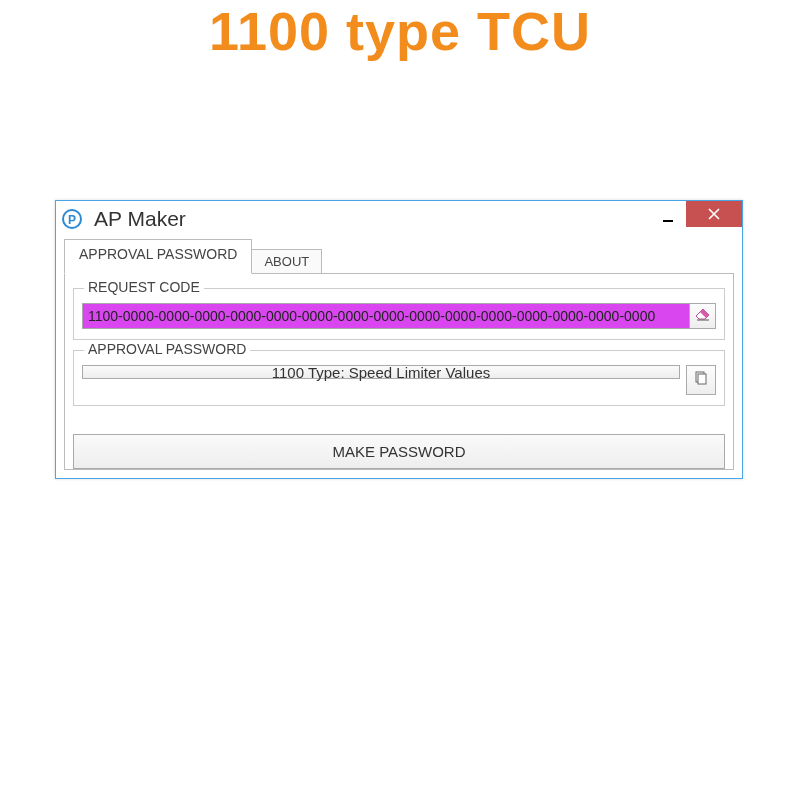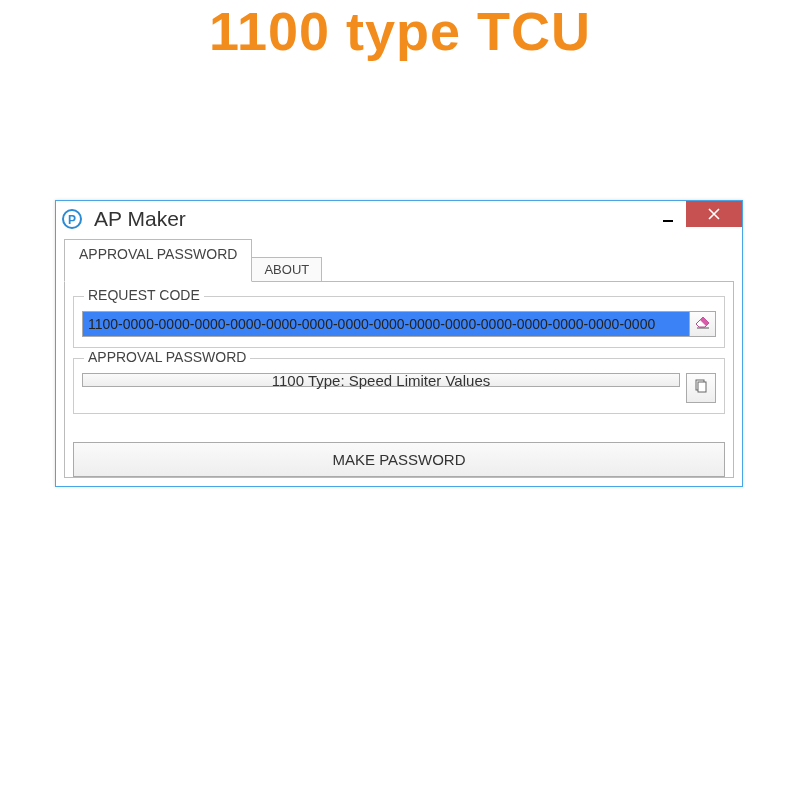--- a/index.html
+++ b/index.html
@@ -91,21 +91,21 @@
       cursor: pointer;
     }
     .tab.active {
       z-index: 2;
       background: #fff;
       border-bottom: 1px solid #fff;
       margin-bottom: -1px;
       padding: 6px 14px;
     }
     .tab:not(.active) {
-      margin-top: 18px;
+      margin-top: 10px;
       font-size: 13px;
       padding: 4px 12px;
       background: #fafafa;
     }
     .tab + .tab { margin-left: -1px; }
     .tab-content {
       border: 1px solid #bbb;
       margin: 0 8px 8px 8px;
       padding: 8px 8px 0 8px;
     }
@@ -131,21 +131,21 @@
       gap: 0;
     }
     .text-input {
       flex: 1;
       border: 1px solid #aaa;
       padding: 3px 5px;
       font-size: 14px;
       font-family: inherit;
       color: #222;
       height: 26px;
-      background: #3b82f6;
+      background: #d946ef;
     }
     .icon-btn {
       width: 26px;
       height: 26px;
       border: 1px solid #aaa;
       border-left: none;
       background: linear-gradient(#fdfdfd, #eee);
       display: flex;
       align-items: center;
       justify-content: center;

